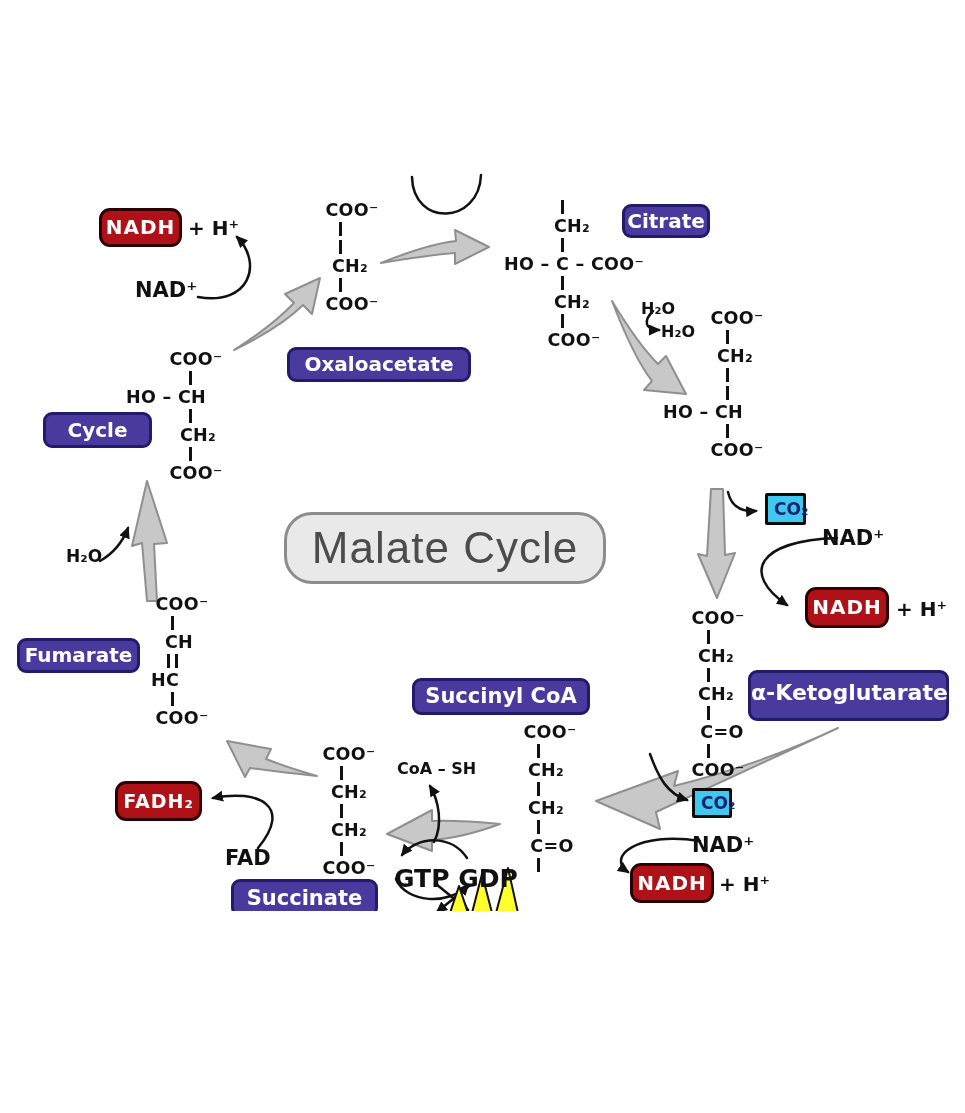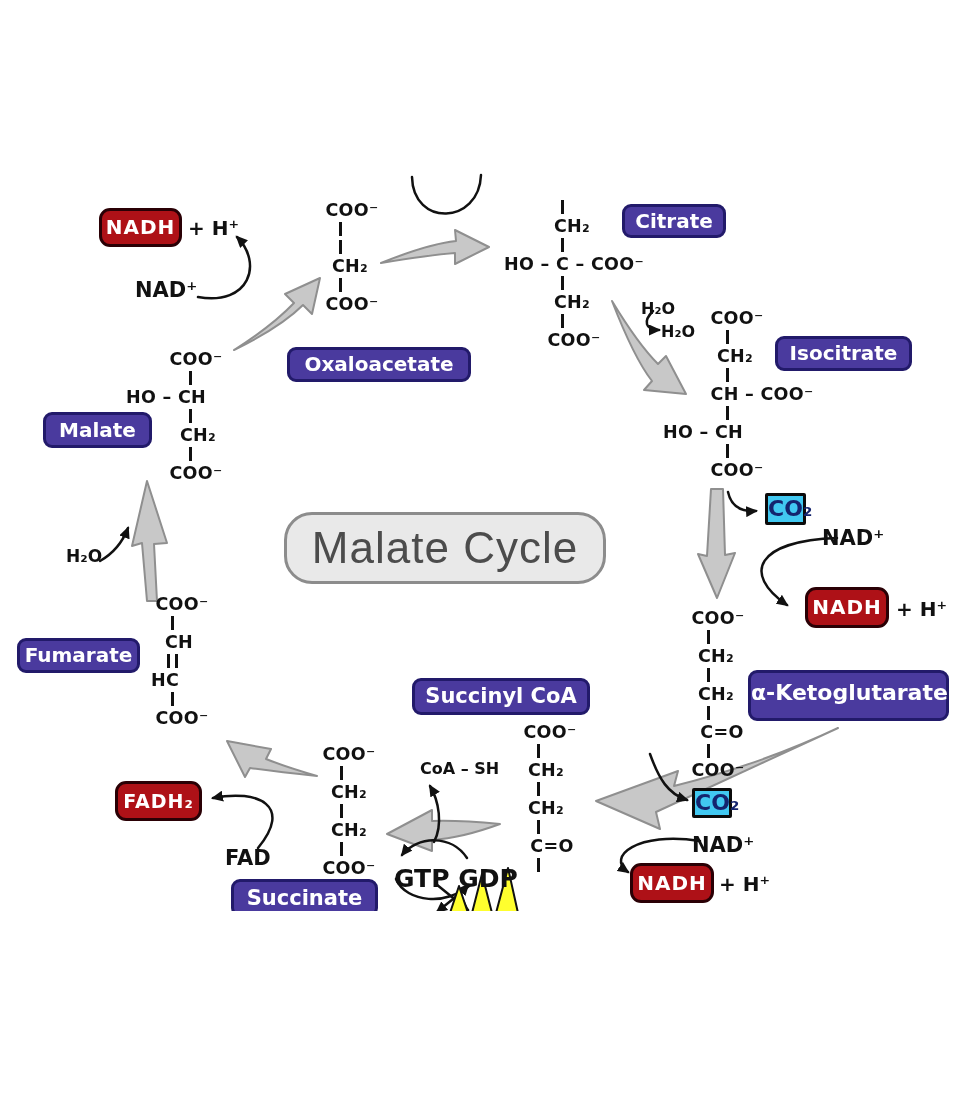--- a/index.html
+++ b/index.html
@@ -7,21 +7,21 @@
           font-family:"DejaVu Sans","Liberation Sans",sans-serif;}
   #arrow-layer{position:absolute;left:0;top:0;z-index:1;pointer-events:none;}
   .mlabel{position:absolute;z-index:3;background:var(--purple);border:3px solid var(--purple_border);
           border-radius:9px;color:#fff;font-weight:bold;text-align:center;box-sizing:border-box;
           white-space:nowrap;}
   .redbox{position:absolute;z-index:3;background:var(--red);border:3px solid var(--red_border);
           border-radius:11px;color:#fff;font-weight:bold;text-align:center;box-sizing:border-box;
           letter-spacing:1px;white-space:nowrap;}
   .co2box{position:absolute;z-index:3;background:var(--cyan);border:3px solid #0b0b0b;
           color:var(--cyan_text);font-weight:bold;text-align:center;box-sizing:border-box;
-          border-radius:2px;font-size:22px;white-space:nowrap;}
+          border-radius:2px;font-size:17px;white-space:nowrap;padding-left:6px;}
   .tlabel{position:absolute;z-index:2;color:var(--ink);font-weight:bold;white-space:nowrap;}
   .molecule{position:absolute;z-index:2;width:240px;}
   .frow{height:20px;line-height:20px;text-align:center;font-size:17.5px;font-weight:bold;
         color:var(--ink);letter-spacing:0.3px;white-space:nowrap;}
   .frow span{position:relative;}
   .fbond{height:18px;display:flex;justify-content:center;align-items:center;gap:5px;}
   .fbond i{display:block;width:3px;height:14px;background:var(--ink);}
   .krebs-box{position:absolute;left:284px;top:512px;width:322px;height:72px;z-index:3;
              background:var(--title_bg);border:3px solid var(--title_border);border-radius:28px;
              display:flex;align-items:center;justify-content:center;box-sizing:border-box;}
@@ -71,45 +71,44 @@
       <polygon points="472,913 482,874 492,913"></polygon>
       <polygon points="496,913 508,868 518,913"></polygon>
     </g>
   </svg>
 
   <div class="krebs-box">
     <span>Malate Cycle</span>
   </div>
 
   <div class="clip-bottom"></div>
-<div class="mlabel" style="left: 622px; top: 204px; width: 104px; height: 34px; line-height: 28px; font-size: 20px;">Citrate</div>
-    <div class="mlabel" style="left: 775px; top: 336px; width: 137px; height: 35px; line-height: 29px; font-size: 20px;">Isocitrate</div>
+<div class="mlabel" style="left: 622px; top: 204px; width: 88px; height: 34px; line-height: 28px; font-size: 20px;">Citrate</div>
     <div class="mlabel" style="left: 748px; top: 670px; width: 201px; height: 51px; line-height: 39px; font-size: 22px;">α-Ketoglutarate</div>
     <div class="mlabel" style="left: 412px; top: 678px; width: 178px; height: 37px; line-height: 31px; font-size: 21px;">Succinyl CoA</div>
     <div class="mlabel" style="left: 231px; top: 879px; width: 147px; height: 38px; line-height: 32px; font-size: 21px;">Succinate</div>
     <div class="mlabel" style="left: 17px; top: 638px; width: 123px; height: 35px; line-height: 29px; font-size: 20px;">Fumarate</div>
-    <div class="mlabel" style="left: 43px; top: 412px; width: 109px; height: 36px; line-height: 30px; font-size: 20px;">Malate</div>
+    <div class="mlabel" style="left: 43px; top: 412px; width: 109px; height: 36px; line-height: 30px; font-size: 20px;">Cycle</div>
     <div class="mlabel" style="left: 287px; top: 347px; width: 184px; height: 35px; line-height: 29px; font-size: 20px;">Oxaloacetate</div>
     <div class="redbox" style="left: 99px; top: 208px; width: 83px; height: 39px; line-height: 33px; font-size: 20px;">NADH</div>
     <div class="redbox" style="left: 805px; top: 587px; width: 84px; height: 41px; line-height: 35px; font-size: 20px;">NADH</div>
     <div class="redbox" style="left: 630px; top: 863px; width: 84px; height: 40px; line-height: 34px; font-size: 20px;">NADH</div>
     <div class="redbox" style="left: 115px; top: 781px; width: 87px; height: 40px; line-height: 34px; font-size: 19px;">FADH₂</div>
     <div class="co2box" style="left: 765px; top: 493px; width: 41px; height: 32px; line-height: 26px;">CO₂</div>
     <div class="co2box" style="left: 692px; top: 788px; width: 40px; height: 30px; line-height: 24px;">CO₂</div>
     <div class="tlabel" style="left: 188px; top: 216px; font-size: 20px;">+ H⁺</div>
     <div class="tlabel" style="left: 896px; top: 597px; font-size: 20px;">+ H⁺</div>
     <div class="tlabel" style="left: 719px; top: 872px; font-size: 20px;">+ H⁺</div>
     <div class="tlabel" style="left: 135px; top: 278px; font-size: 21px;">NAD⁺</div>
     <div class="tlabel" style="left: 822px; top: 526px; font-size: 21px;">NAD⁺</div>
     <div class="tlabel" style="left: 692px; top: 833px; font-size: 21px;">NAD⁺</div>
     <div class="tlabel" style="left: 196px; top: 846px; font-size: 21px; margin-left: 29px;">FAD</div>
     <div class="tlabel" style="left: 66px; top: 546px; font-size: 17px;">H₂O</div>
     <div class="tlabel" style="left: 641px; top: 299px; font-size: 16px;">H₂O</div>
     <div class="tlabel" style="left: 661px; top: 322px; font-size: 16px;">H₂O</div>
-    <div class="tlabel" style="left: 397px; top: 759px; font-size: 16px; margin-left: 23px;">CoA – SH</div>
+    <div class="tlabel" style="left: 397px; top: 759px; font-size: 16px;">CoA – SH</div>
     <div class="tlabel" style="left: 394px; top: 864px; font-size: 25px;">GTP GDP</div>
     <div class="molecule" style="left: 220px; top: 200px;">
       <div class="frow"><span style="left: 12px;">COO⁻</span></div>
       <div class="fbond">
         <i></i>
       </div>
       <div class="fbond">
         <i></i>
       </div>
       <div class="frow"><span style="left: 10px;">CH₂</span></div>
@@ -138,21 +137,20 @@
     </div>
     <div class="molecule" style="left: 607px; top: 308px;">
       <div class="frow"><span style="left: 10px;">COO⁻</span></div>
       <div class="fbond">
         <i></i>
       </div>
       <div class="frow"><span style="left: 8px;">CH₂</span></div>
       <div class="fbond">
         <i></i>
       </div>
-      <div class="frow"><span style="left: 35px;">CH – COO⁻</span></div>
       <div class="fbond">
         <i></i>
       </div>
       <div class="frow"><span style="left: -24px;">HO – CH</span></div>
       <div class="fbond">
         <i></i>
       </div>
       <div class="frow"><span style="left: 10px;">COO⁻</span></div>
     </div>
     <div class="molecule" style="left: 588px; top: 608px;">

